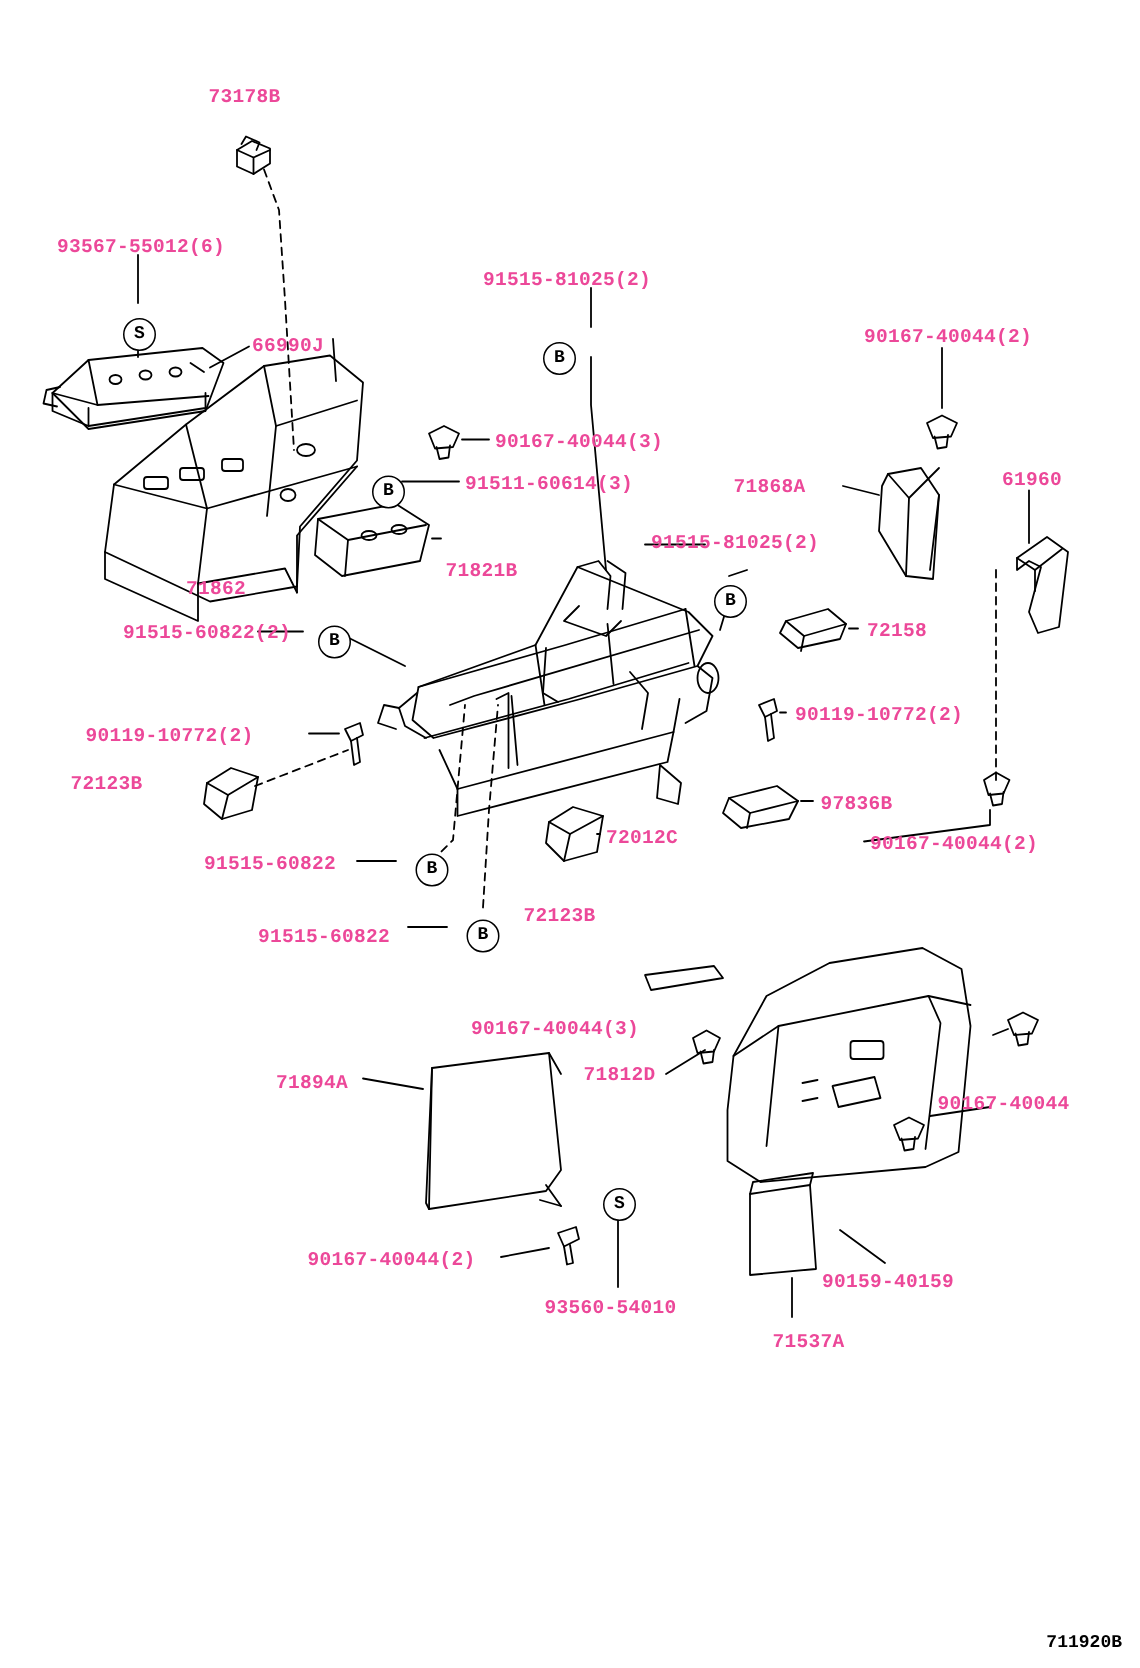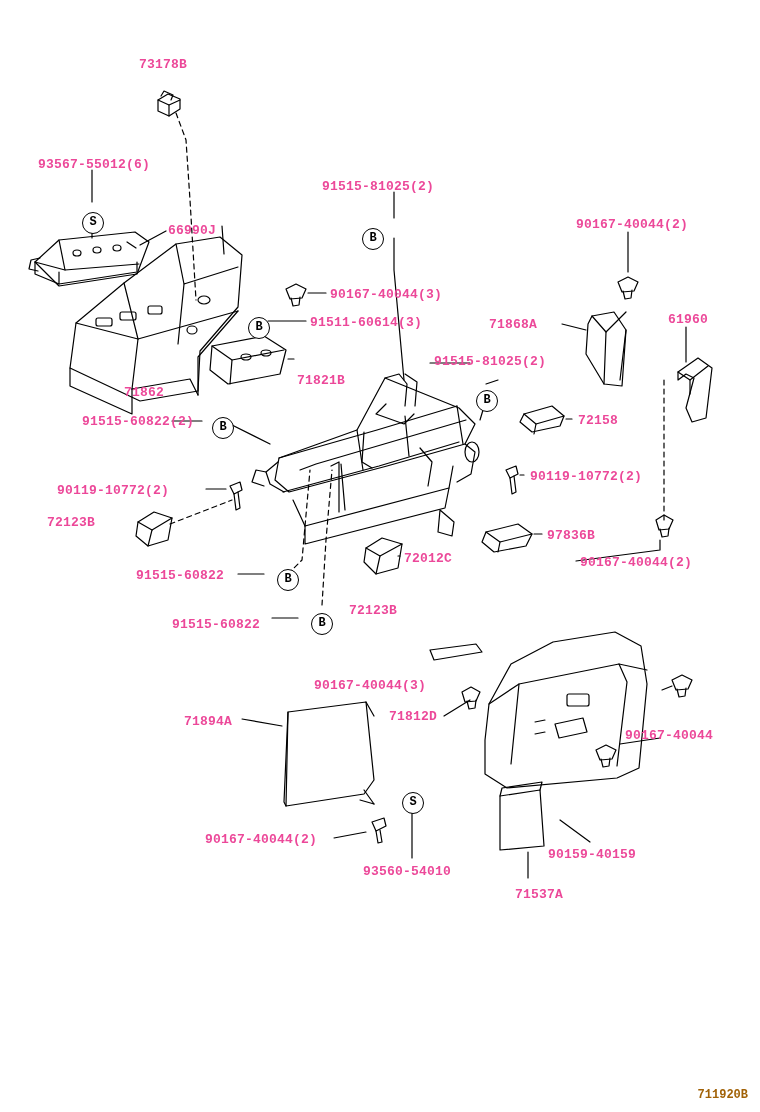--- a/index.html
+++ b/index.html
@@ -34,21 +34,21 @@
     letter-spacing: 0.2px;
     line-height: 14px;
   }
   .footer {
     position: absolute;
     right: 12px;
     bottom: 10px;
     font-family: "Liberation Mono", monospace;
     font-size: 12px;
     font-weight: bold;
-    color: #a16207;
+    color: #000000;
   }
   .callout {
     position: absolute;
     width: 20px;
     height: 20px;
     border: 1.3px solid #000;
     border-radius: 50%;
     font-family: "Liberation Mono", monospace;
     font-size: 12px;
     font-weight: bold;

